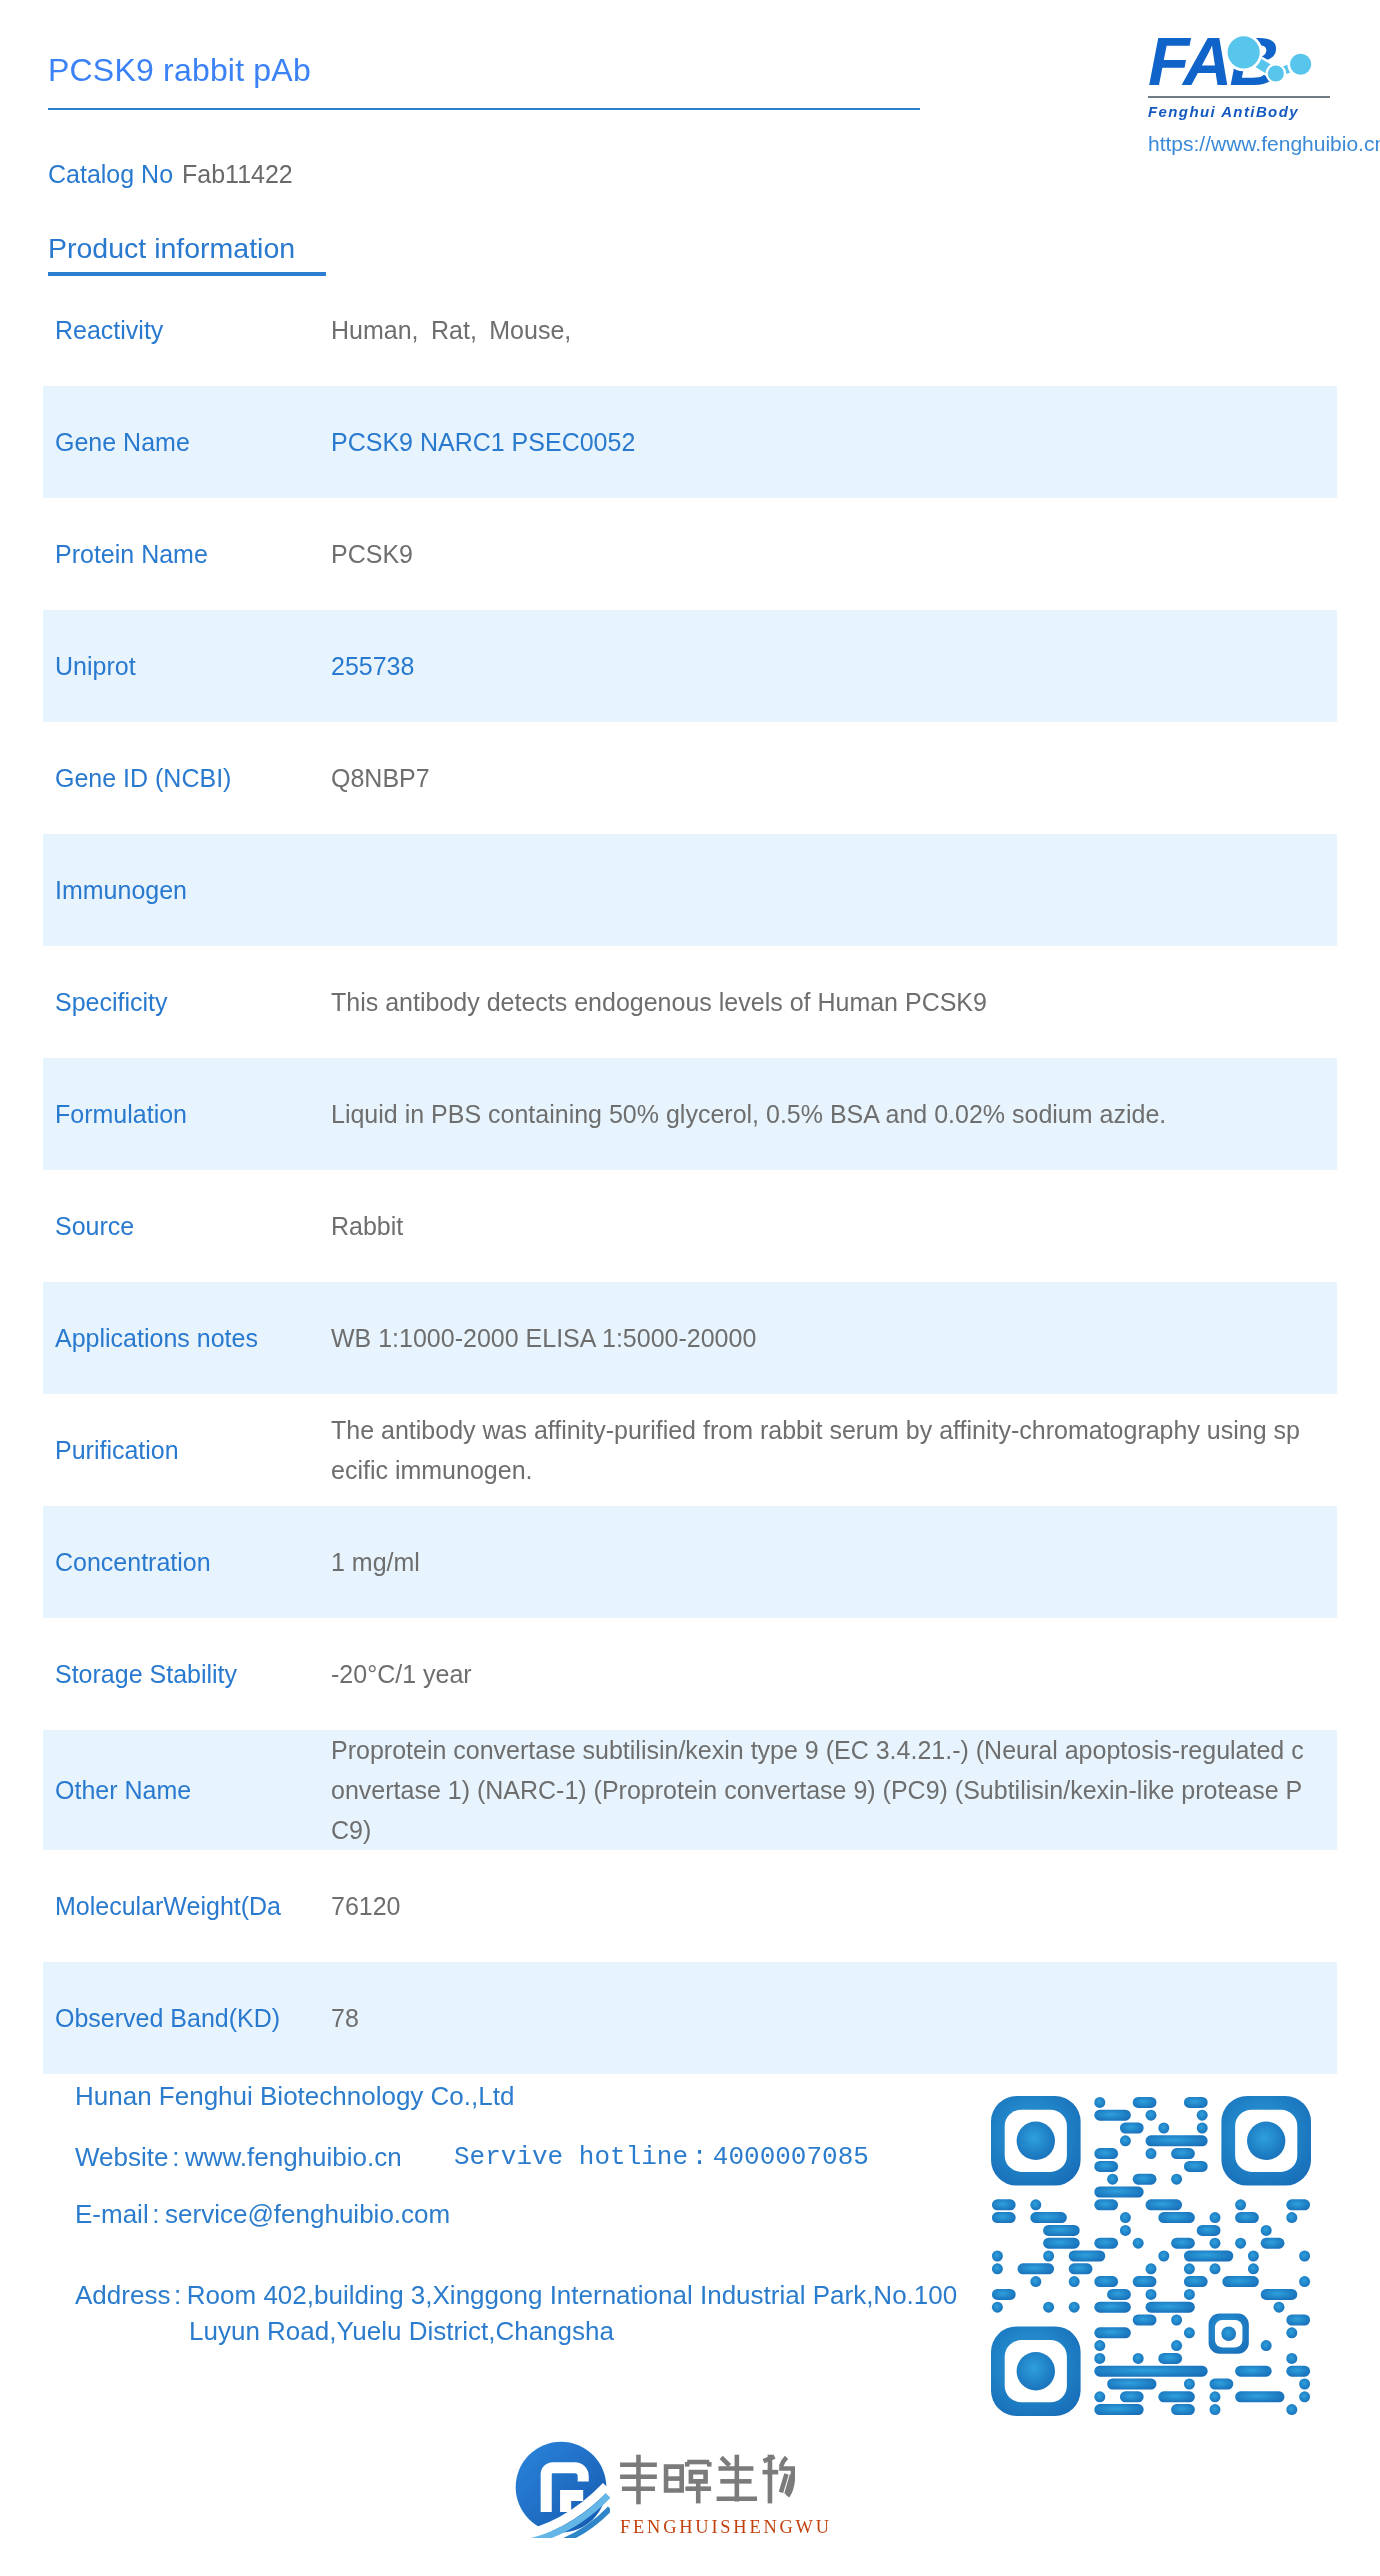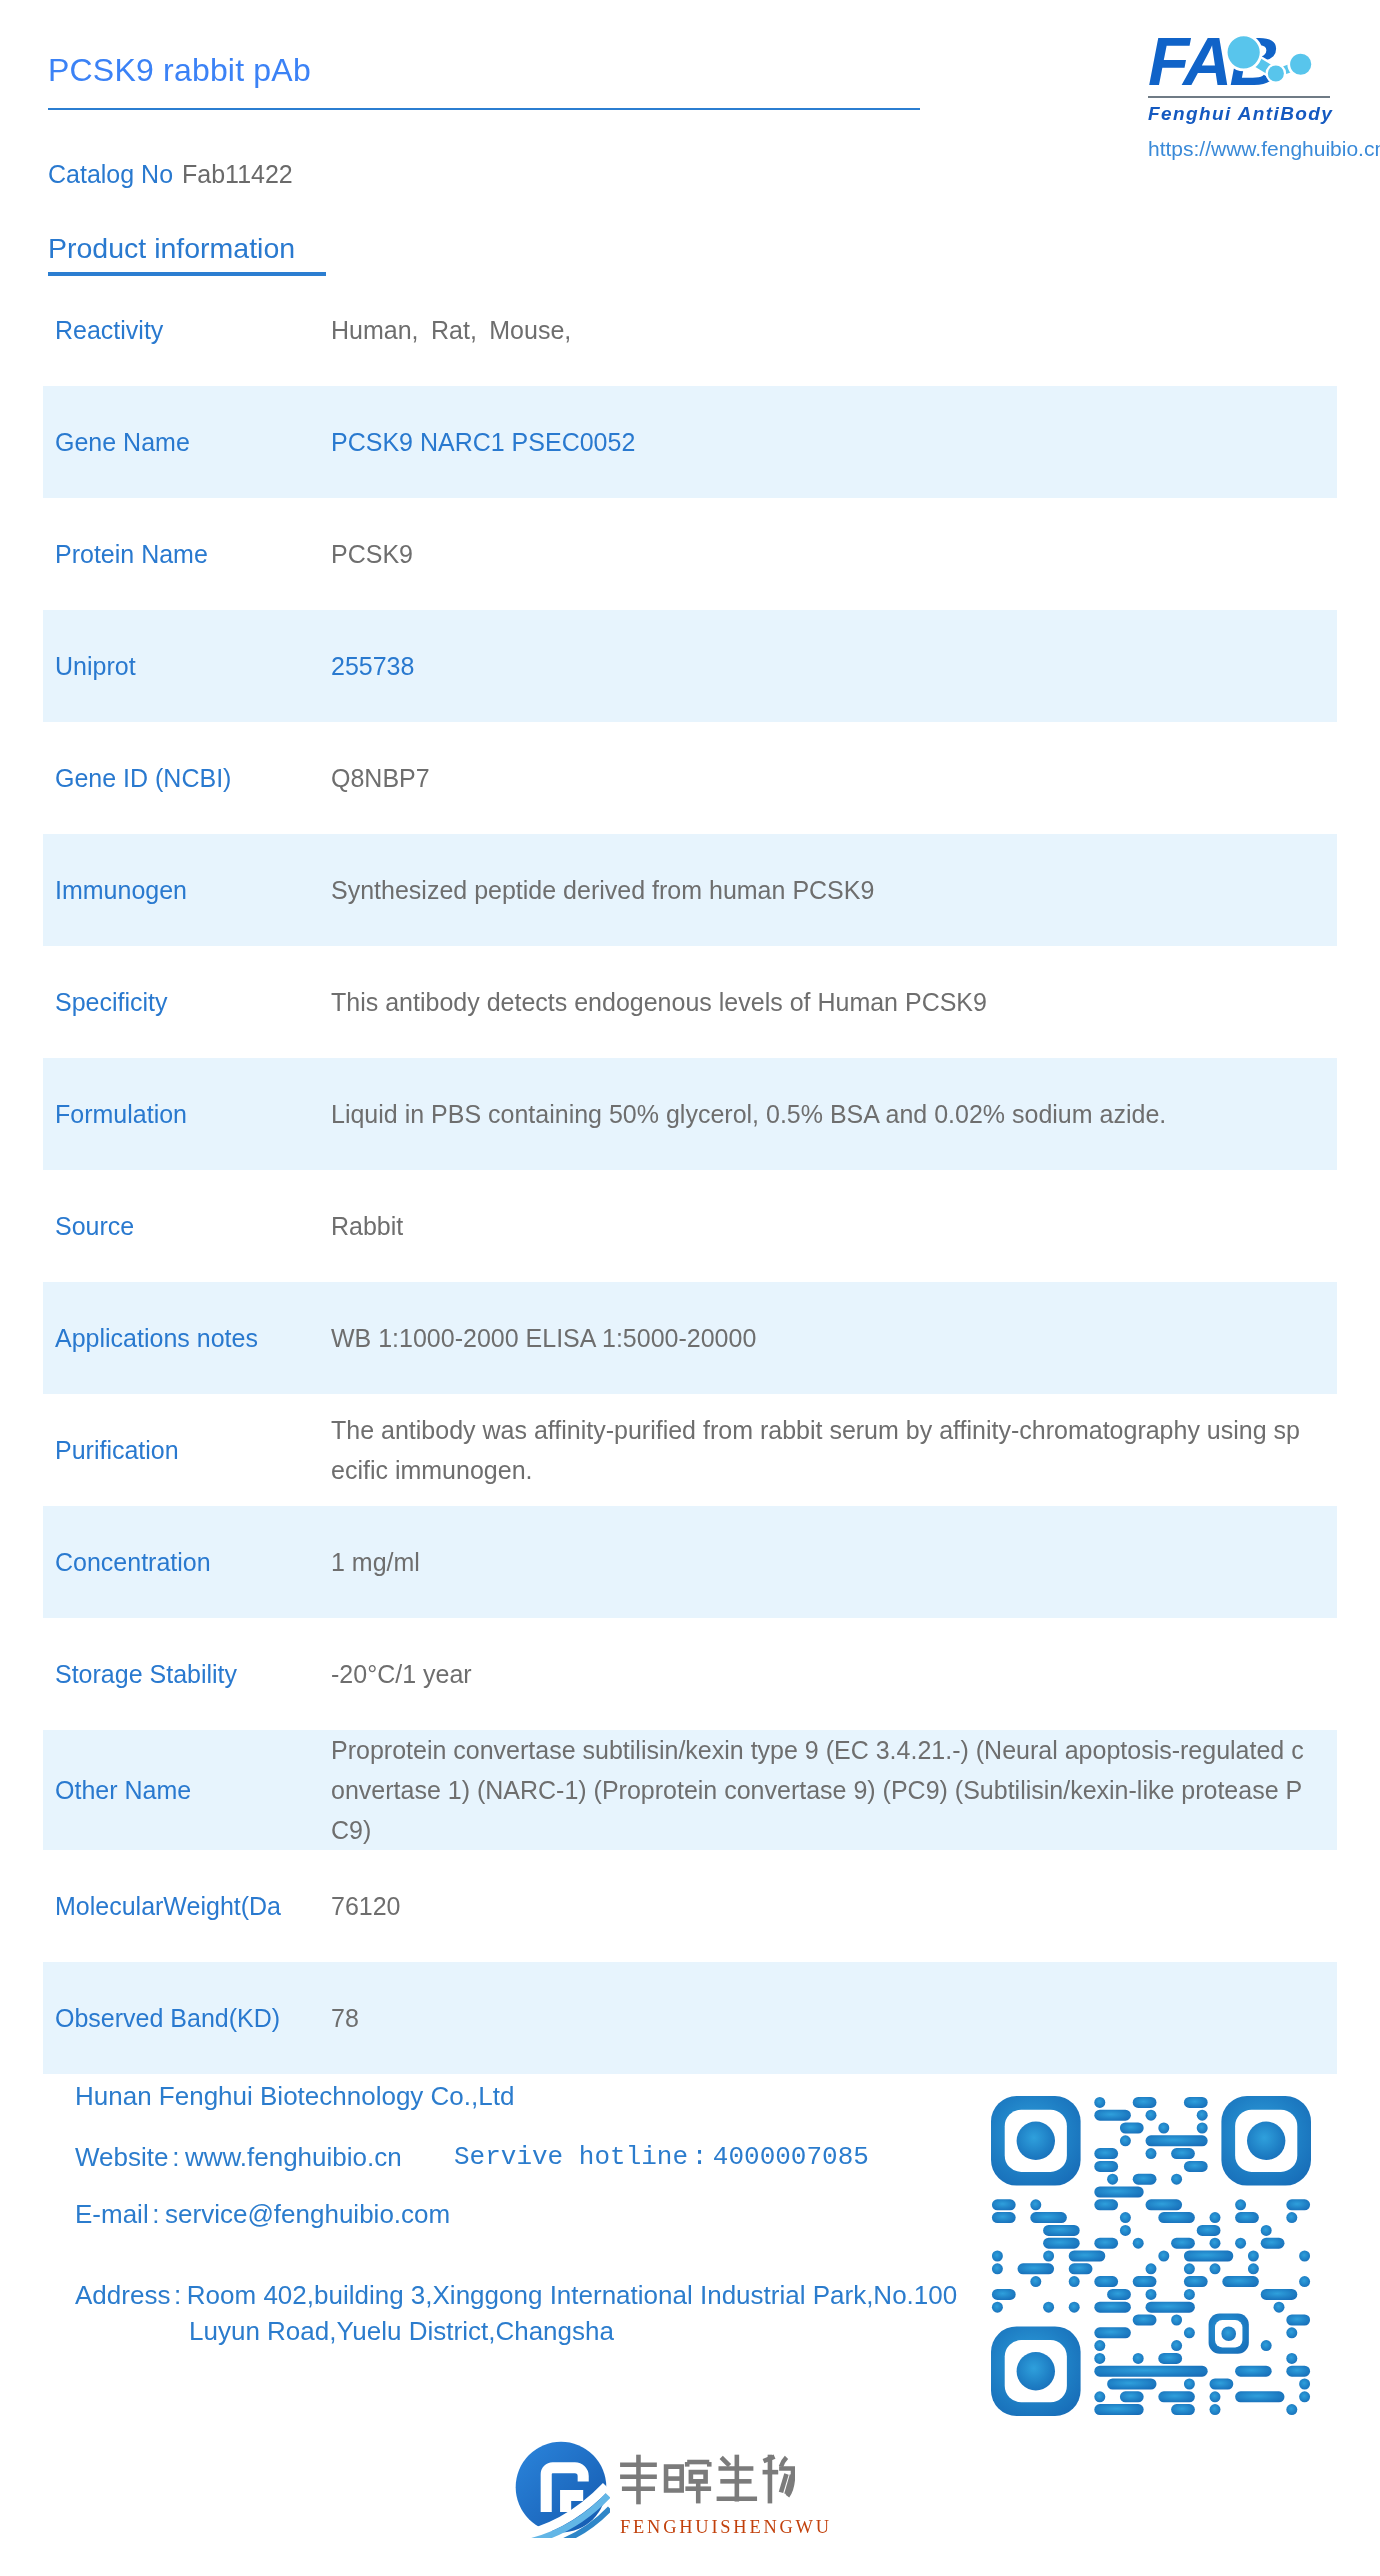--- a/index.html
+++ b/index.html
@@ -13,21 +13,21 @@
   
   .page-title{left:48px;top:52px;font-size:32px;color:#3b82f6;letter-spacing:0.2px;}
   .title-underline{left:48px;top:108px;width:872px;height:1.8px;background:#2b7ed1;}
   .catalog{left:48px;top:160px;font-size:25px;}
   .catalog .lbl{color:#2979cf;display:inline-block;width:134px;}
   .catalog .val{color:#6a6a6a;}
 
   
   .fab-logo{left:1148px;top:31px;width:195px;}
   .fab-logo .divider{width:182px;height:1.8px;background:#6f7b85;margin-top:0.9px;}
-  .fab-logo .subtitle{margin-top:5.5px;font-size:19px;font-weight:bold;font-style:italic;
+  .fab-logo .subtitle{margin-top:5.5px;font-size:15px;font-weight:bold;font-style:italic;
       color:#1459c0;letter-spacing:1.4px;}
   .fab-logo .url{margin-top:12px;font-size:21px;color:#3a8ad8;}
 
   
   .section-heading{left:48px;top:232px;font-size:28.5px;color:#2979cf;}
   .section-underline{left:48px;top:272px;width:278px;height:3.7px;background:#2b7ed1;}
 
   
   .info-table{left:43px;top:274px;width:1294px;}
   .info-row{display:flex;align-items:center;min-height:112px;}
@@ -100,21 +100,20 @@
   <div class="info-row">
     <div class="cell-label">Uniprot</div>
     <div class="cell-value accent">255738</div>
   </div>
   <div class="info-row">
     <div class="cell-label">Gene ID (NCBI)</div>
     <div class="cell-value">Q8NBP7</div>
   </div>
   <div class="info-row">
     <div class="cell-label">Immunogen</div>
-    <div class="cell-value">Synthesized peptide derived from human PCSK9</div>
   </div>
   <div class="info-row">
     <div class="cell-label">Specificity</div>
     <div class="cell-value">This antibody detects endogenous levels of Human PCSK9</div>
   </div>
   <div class="info-row">
     <div class="cell-label">Formulation</div>
     <div class="cell-value">Liquid in PBS containing 50% glycerol, 0.5% BSA and 0.02% sodium azide.</div>
   </div>
   <div class="info-row">

